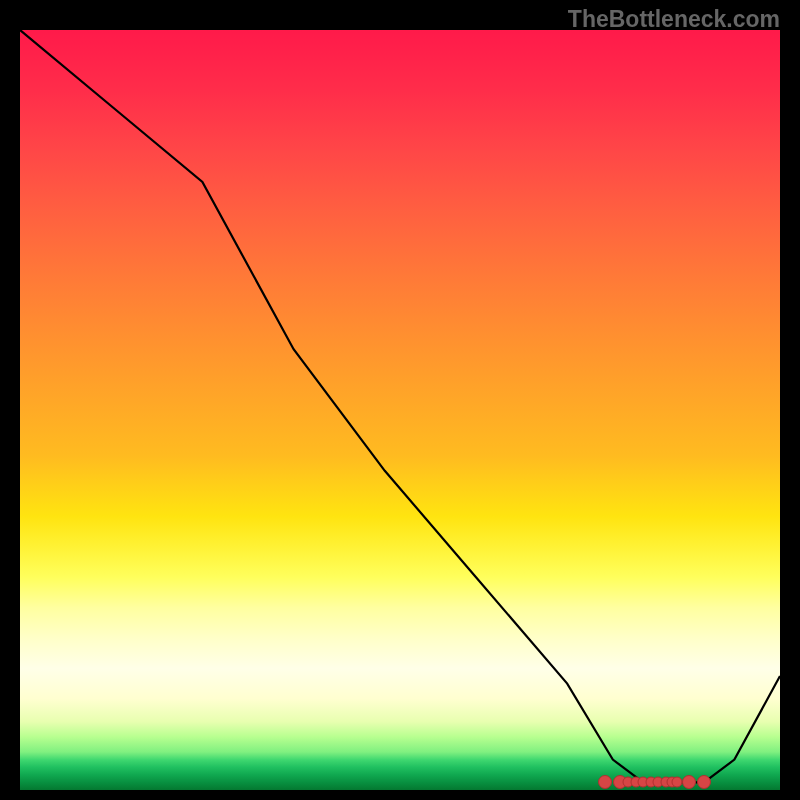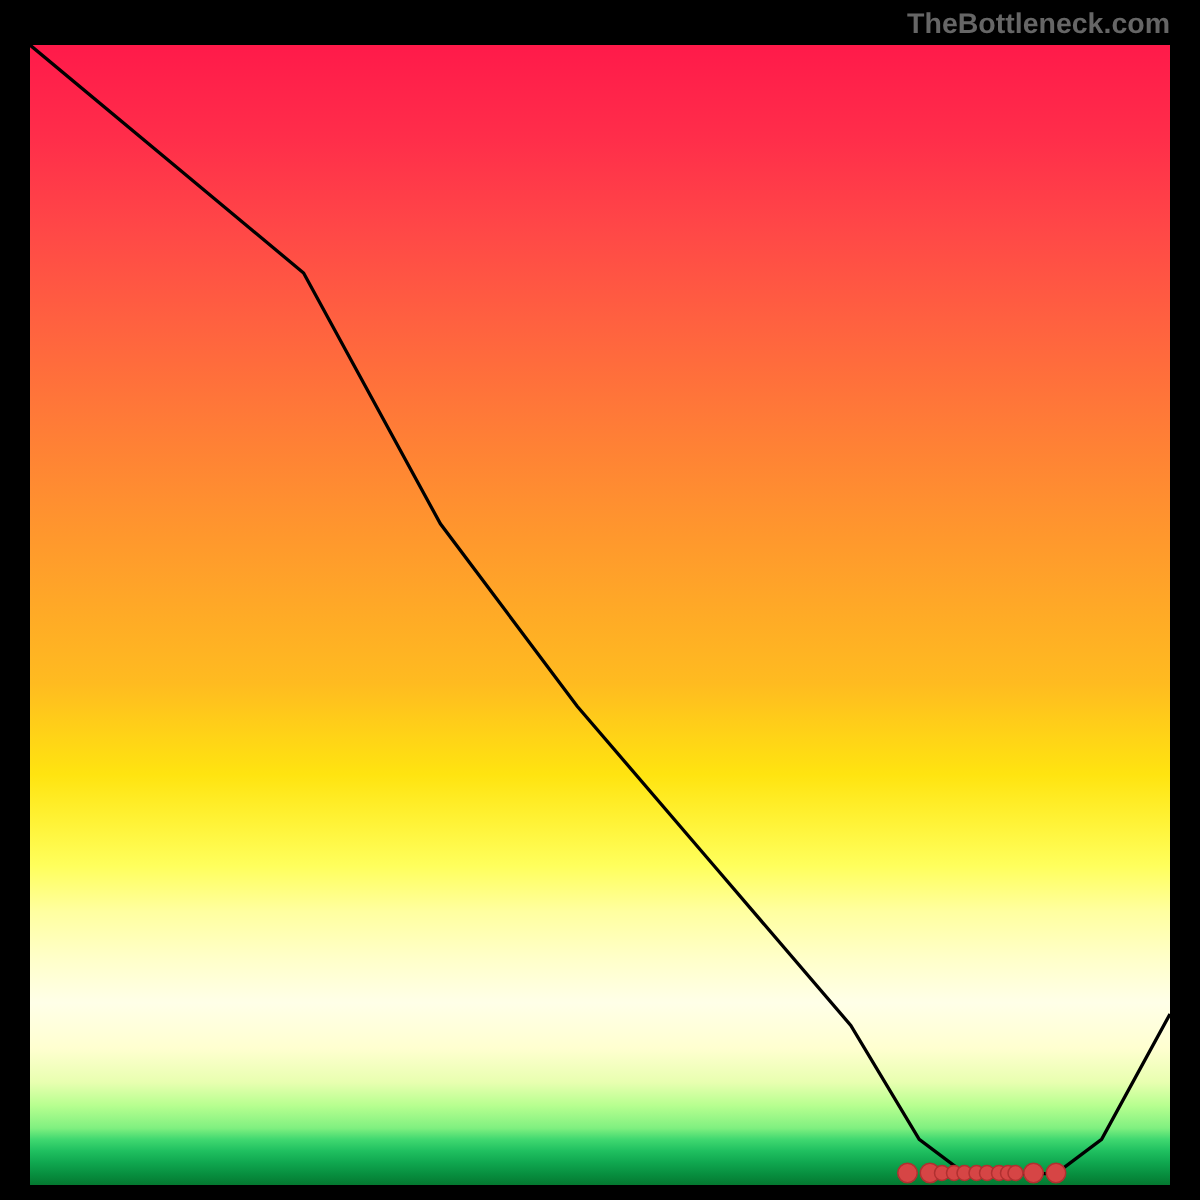--- a/index.html
+++ b/index.html
@@ -8,21 +8,21 @@
     height: 800px;
     background: #000;
     position: relative;
     font-family: Arial, sans-serif;
     overflow: hidden;
   }
   .watermark {
     position: absolute;
     top: 6px;
     right: 20px;
-    font-size: 19px;
+    font-size: 23px;
     font-weight: bold;
     color: #666;
     z-index: 10;
   }
   .plot-area {
     position: absolute;
     top: 30px;
     left: 20px;
     width: 760px;
     height: 760px;

